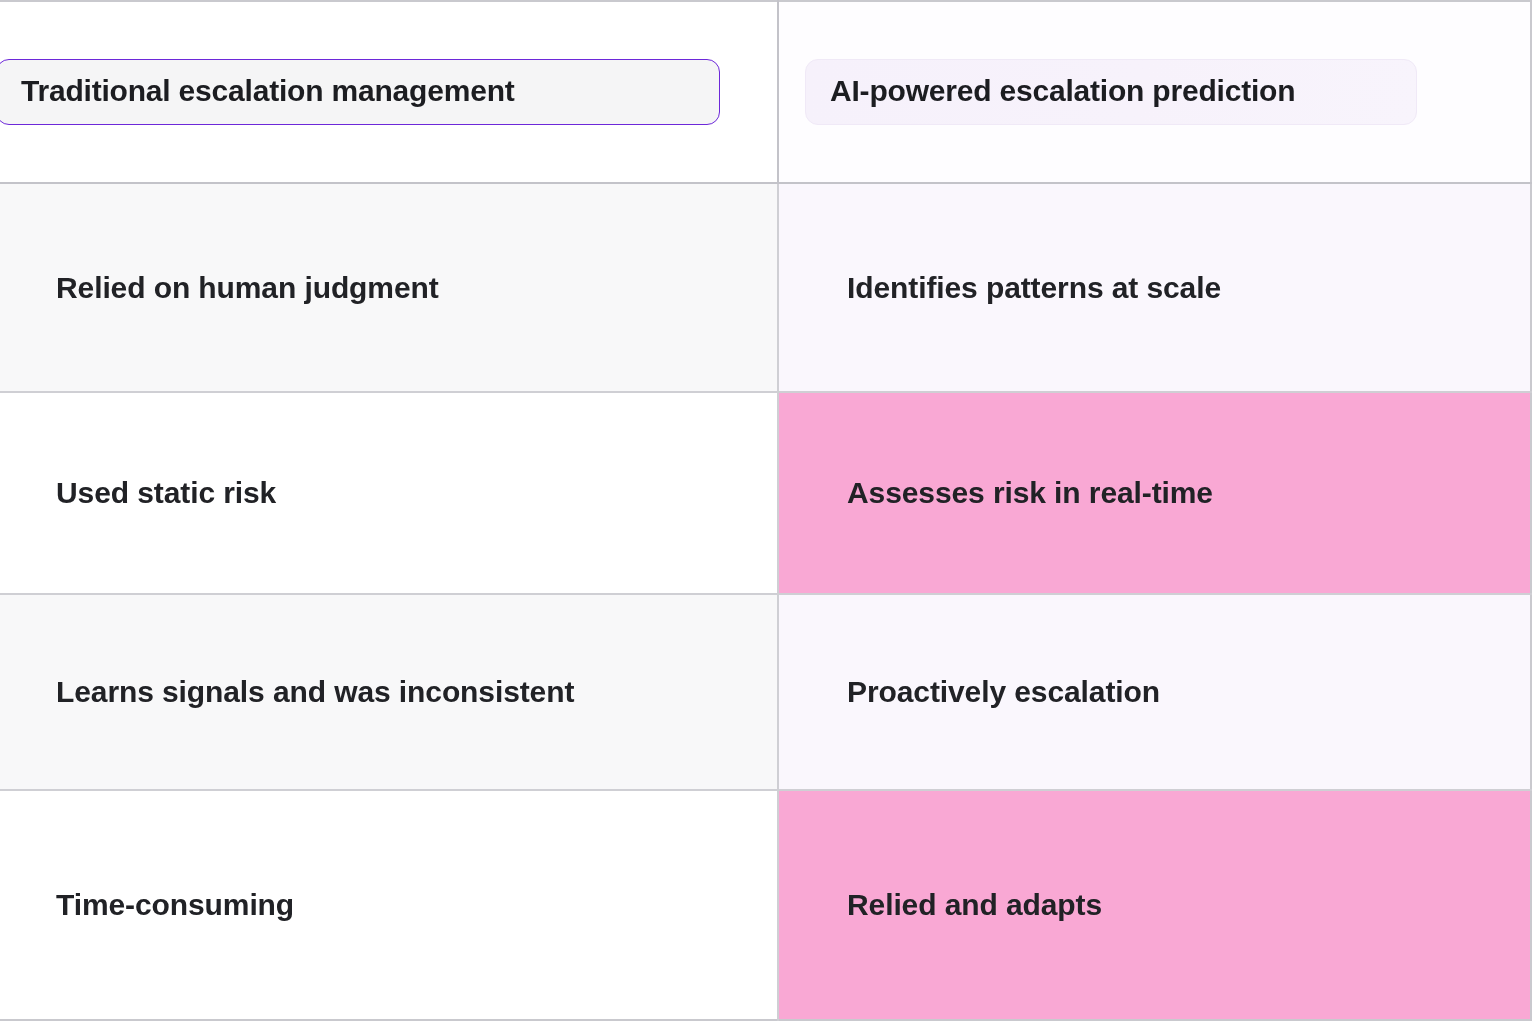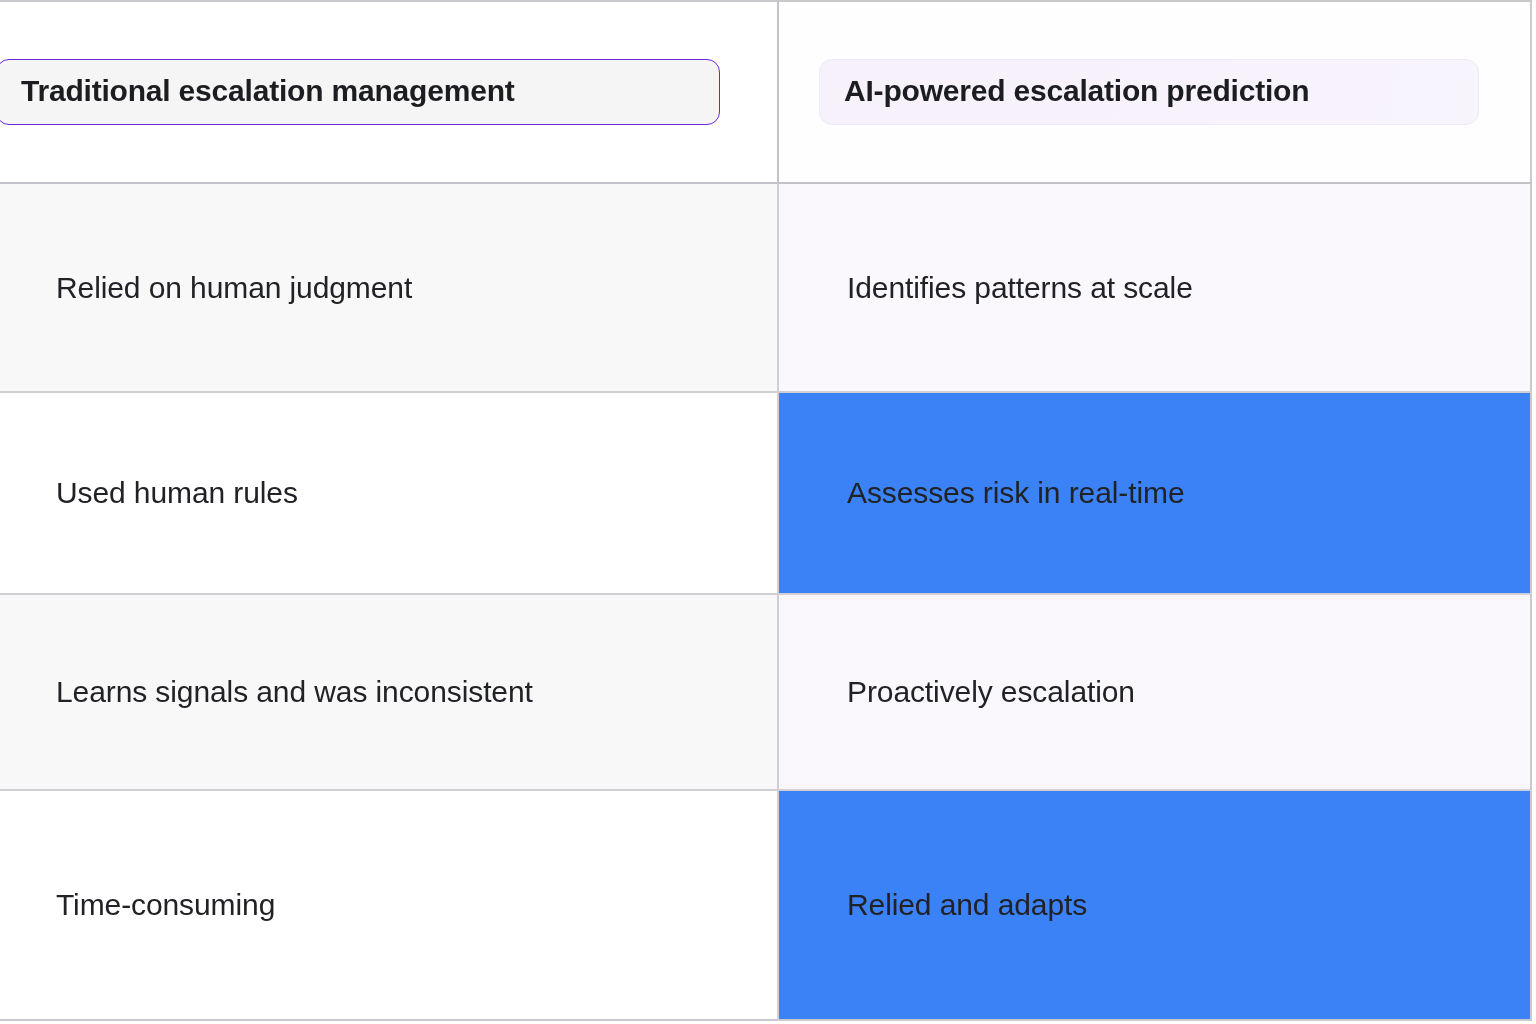--- a/index.html
+++ b/index.html
@@ -61,24 +61,24 @@
     padding: 14px 18px 16px 24px;
     border-radius: 13px;
     white-space: nowrap;
   }
   .pill-trad {
     background: #f5f5f6;
     border: 1px solid #6d28d9;
     width: 724px;
   }
   .pill-ai {
-    margin-left: 40px;
+    margin-left: 26px;
     background: linear-gradient(100deg, #f6f1fb 0%, #f7f2fb 55%, #f8f4fc 100%);
     border: 1px solid #f0e9f7;
-    width: 660px;
+    width: 612px;
   }
 
   
   tbody td {
     padding: 0 0 0 0;
     vertical-align: middle;
     border-bottom: 2px solid #cfcfd4;
     font-size: 30px;
     line-height: 1.26;
     color: #212226;
@@ -93,30 +93,30 @@
   }
   td.cell-right {
     padding-left: 68px;
     padding-right: 40px;
   }
 
   
   tbody tr.r-odd  td.cell-left  { background: #f8f8f9; }
   tbody tr.r-even td.cell-left  { background: #ffffff; }
   tbody tr.r-odd  td.cell-right { background: #faf7fd; }
-  tbody tr.r-even td.cell-right { background: #3b82f6; }
+  tbody tr.r-even td.cell-right { background: #f9a8d4; }
 
   tbody tr.row-1 td { height: 207px; }
   tbody tr.row-2 td { height: 200px; }
   tbody tr.row-3 td { height: 194px; }
   tbody tr.row-4 td { height: 228px; }
 
   tbody tr.row-3 td.cell-left .cell-text { max-width: 560px; }
 
-  .cell-text { display: block; }
+  .cell-text { display: block; font-weight: bold; }
 </style>
 </head>
 <body>
 
 <div class="table-wrap">
   <table class="cmp-table">
     <colgroup>
       <col class="c-left">
       <col class="c-right">
     </colgroup>
@@ -137,21 +137,21 @@
         <td class="cell-left">
           <span class="cell-text">Relied on human judgment</span>
         </td>
         <td class="cell-right">
           <span class="cell-text">Identifies patterns at scale</span>
         </td>
       </tr>
 
       <tr class="r-even row-2">
         <td class="cell-left">
-          <span class="cell-text">Used human rules</span>
+          <span class="cell-text">Used static risk</span>
         </td>
         <td class="cell-right">
           <span class="cell-text">Assesses risk in real-time</span>
         </td>
       </tr>
 
       <tr class="r-odd row-3">
         <td class="cell-left">
           <span class="cell-text">Learns signals and was inconsistent</span>
         </td>

